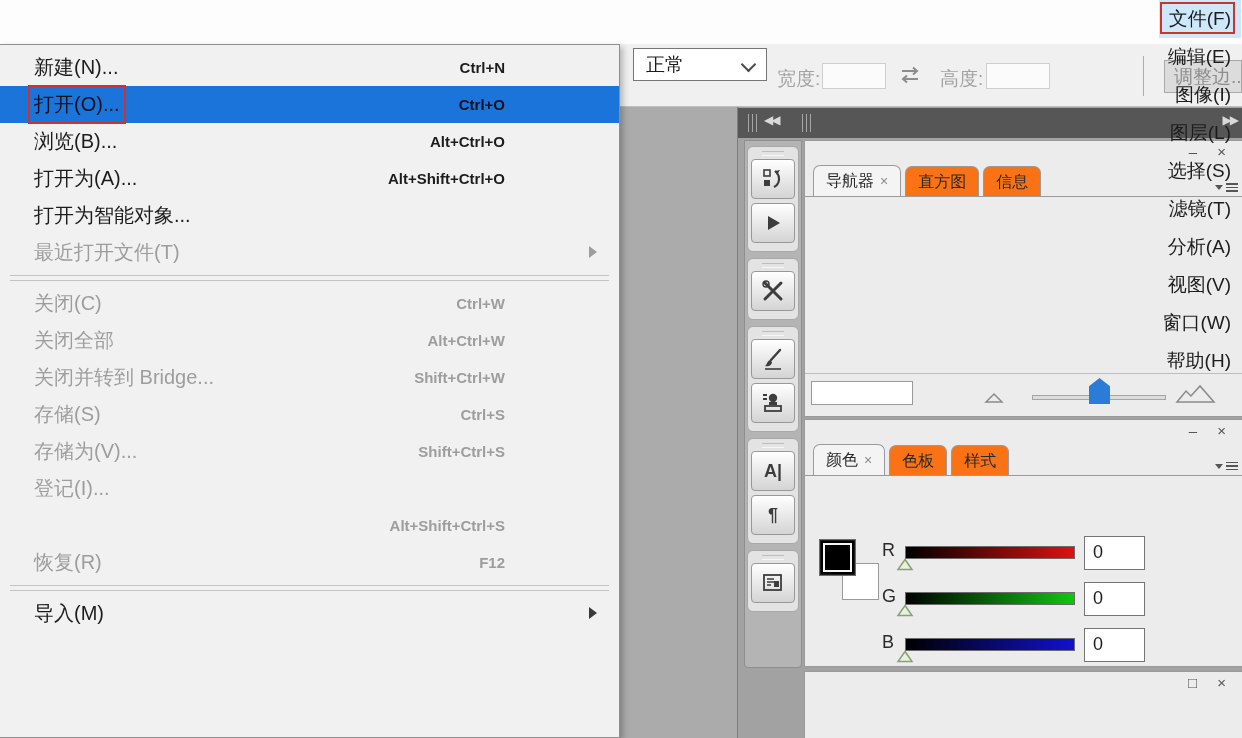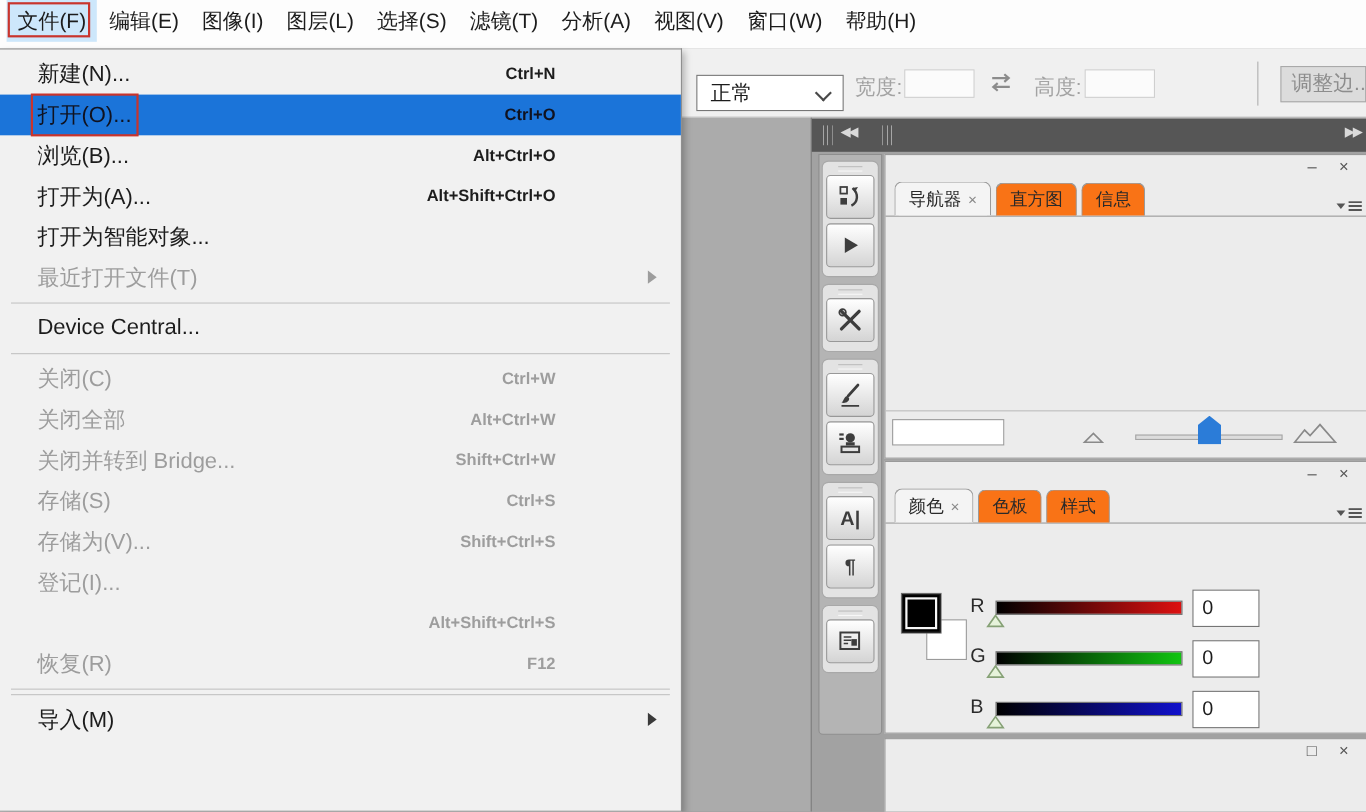--- a/index.html
+++ b/index.html
@@ -1,25 +1,25 @@
 <!DOCTYPE html>
 <html><head>
 <meta charset="utf-8">
 <style>
   html,body{margin:0;padding:0;}
   body{font-family:"Liberation Sans","DejaVu Sans",sans-serif; background:#888;}
   .screen{position:relative;width:1242px;height:738px;overflow:hidden;background:#ababab;}
   
-  .menubar{position:absolute;left:0;top:0;width:1242px;height:44px;background:#fdfdfd;display:flex;align-items:flex-start;padding-left:6px;box-sizing:border-box;z-index:30;}
+  .menubar{position:absolute;left:0;top:0;width:1242px;height:44px;background:#fdfdfd;display:flex;align-items:flex-end;padding-left:6px;box-sizing:border-box;z-index:30;flex-direction:column;}
   .mb-item{font-size:19px;color:#1c1c1c;padding:6px 10px;margin-right:1px;white-space:nowrap;position:relative;}
   .mb-item.active{background:#cde7fb;}
   .mb-item.active::after{content:"";position:absolute;left:1px;top:2px;right:6px;bottom:4px;border:2px solid #c9342c;}
   
   .optionsbar{position:absolute;left:0;top:44px;width:1242px;height:63px;background:#f0f0f0;border-bottom:1px solid #bdbdbd;box-sizing:border-box;z-index:10;}
-  .blend-select{position:absolute;left:633px;top:24px;width:134px;height:33px;background:#fff;border:1px solid #767676;box-sizing:border-box;display:flex;align-items:center;padding-left:12px;font-size:19px;color:#1c1c1c;}
+  .blend-select{position:absolute;left:633px;top:4px;width:134px;height:33px;background:#fff;border:1px solid #767676;box-sizing:border-box;display:flex;align-items:center;padding-left:12px;font-size:19px;color:#1c1c1c;}
   .blend-chev{position:absolute;right:12px;top:10px;width:9px;height:9px;border-right:2px solid #4a4a4a;border-bottom:2px solid #4a4a4a;transform:rotate(45deg);}
   .ob-label{position:absolute;top:22px;font-size:19px;color:#a3a3a3;}
   .ob-input{position:absolute;top:19px;width:64px;height:26px;background:#fbfbfb;border:1px solid #cfcfcf;box-sizing:border-box;}
   .ob-sep{position:absolute;left:1143px;top:12px;width:1px;height:40px;background:#aeaeae;}
   .refine-btn{position:absolute;left:1164px;top:16px;width:78px;height:33px;background:#dcdcdc;border:1px solid #a9a9a9;box-sizing:border-box;font-size:19px;color:#8d8d8d;line-height:31px;padding-left:9px;white-space:nowrap;overflow:hidden;}
   .swap-icon{position:absolute;left:898px;top:20px;}
   
   .file-menu{position:absolute;left:0;top:44px;width:620px;height:694px;background:#f1f1f1;border:1px solid #8f8f8f;border-left:none;box-sizing:border-box;z-index:40;padding-top:4px;box-shadow:3px 3px 6px rgba(0,0,0,.25);}
   .fm-item{height:37px;display:flex;align-items:center;padding:0 14px 0 34px;box-sizing:border-box;position:relative;}
   .fm-label{font-size:20px;color:#1c1c1c;white-space:nowrap;}
@@ -287,23 +287,20 @@
         <span class="fm-shortcut">Alt+Shift+Ctrl+O</span>
       </div>
       <div class="fm-item">
         <span class="fm-label">打开为智能对象...</span>
       </div>
       <div class="fm-item disabled">
         <span class="fm-label">最近打开文件(T)</span>
         <span class="fm-arrow"></span>
       </div>
       <div class="fm-sep"></div>
-      <div class="fm-item">
-        <span class="fm-label">Device Central...</span>
-      </div>
       <div class="fm-sep"></div>
       <div class="fm-item disabled">
         <span class="fm-label">关闭(C)</span>
         <span class="fm-shortcut">Ctrl+W</span>
       </div>
       <div class="fm-item disabled">
         <span class="fm-label">关闭全部</span>
         <span class="fm-shortcut">Alt+Ctrl+W</span>
       </div>
       <div class="fm-item disabled">

